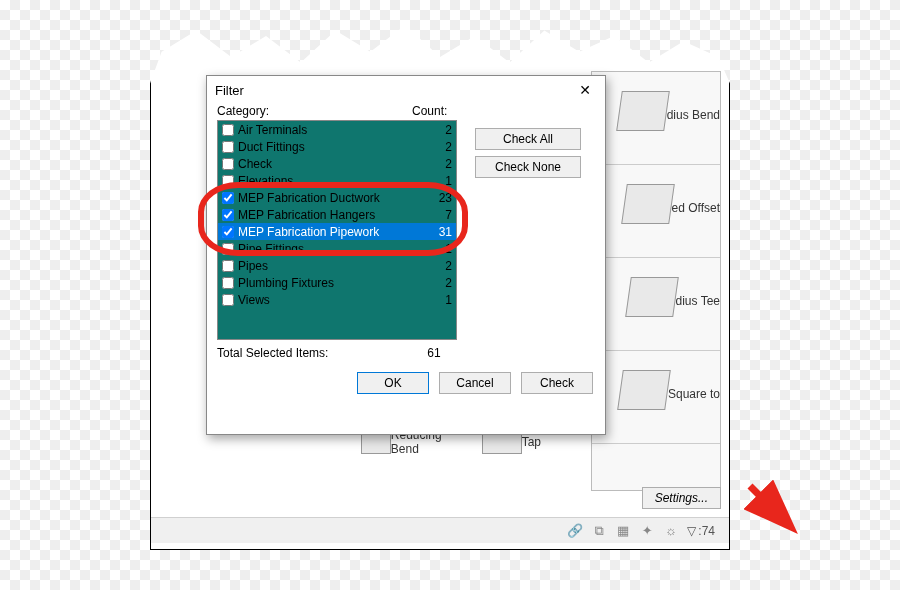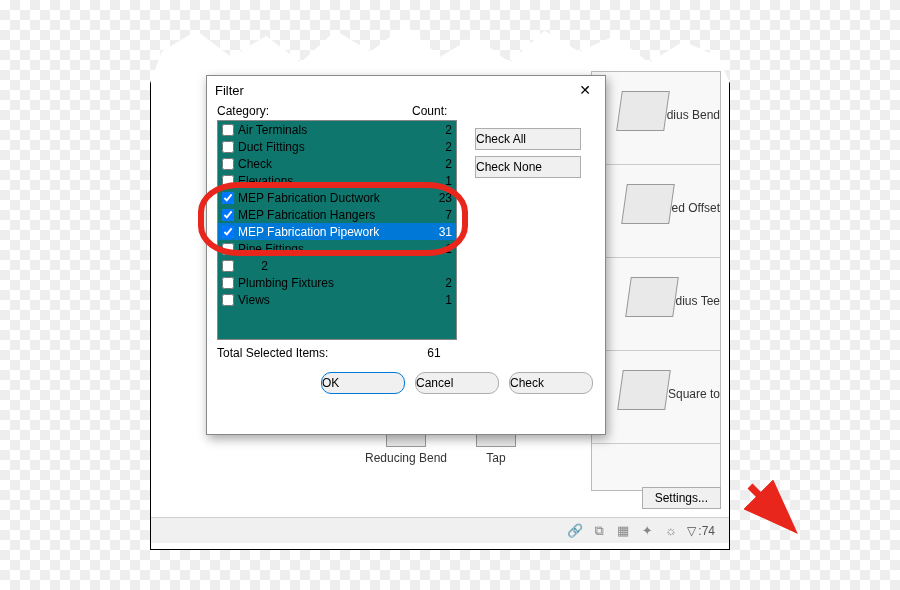--- a/index.html
+++ b/index.html
@@ -35,37 +35,37 @@
     border:1px solid #bbb; background:#f8f8f8; font-size:12px;
   }
   .lib-item { height:93px; border-bottom:1px solid #ccc; display:flex;
     align-items:center; justify-content:flex-end;
     padding-bottom:6px; color:#333; }
   .lib-thumb { width:48px; height:40px; background:#e9e9e9;
     border:1px solid #999; transform:skewX(-8deg); margin-bottom:8px;}
   .settings-btn {
     position:absolute; right:8px; bottom:40px;
     padding:3px 12px; font-size:12px; background:#f0f0f0;
-    border:1px solid #adadad; cursor:pointer;
+    border:1px solid #adadad; cursor:pointer;font-style:italic;
   }
   .statusbar {
     position:absolute; left:0; right:0; bottom:6px; height:26px;
     background:#f0f0f0; border-top:1px solid #d0d0d0;
     display:flex; align-items:center; justify-content:flex-end;
     padding:0 14px; font-size:12px; color:#555; gap:8px;
   }
   .statusbar .ic { width:16px; height:16px; display:inline-flex;
     align-items:center; justify-content:center; color:#888; font-size:13px; }
   .filter-badge { display:flex; align-items:center; gap:2px; }
   .bottom-row {
     position:absolute; left:210px; bottom:80px; right:10px;
     display:flex; gap:0; font-size:12px; color:#333;
   }
   .bottom-row .cell { width:90px; height:50px; display:flex;
-    flex-direction:column; align-items:center; justify-content:flex-end;
+    flex-direction:row; align-items:center; justify-content:flex-end;
     padding-bottom:4px; }
   .bottom-row .cell .th { width:40px; height:28px; background:#e9e9e9;
     border:1px solid #999; margin-bottom:4px; }
   
   .dialog {
     position:absolute; left:206px; top:75px;
     width:400px; height:360px;
     background:#fff; border:1px solid #888;
     box-shadow:2px 4px 10px rgba(0,0,0,.35);
     font-size:12px; color:#000;
@@ -80,28 +80,28 @@
   .listbox { border:1px solid #888; width:240px; height:220px;
     overflow:hidden; margin-top:2px; background:#0f766e;}
   .row { display:flex; align-items:center; height:17px;
     padding:0 4px; font-size:12px;}
   .row.sel { background:#0078d7; color:#fff; }
   .row input[type=checkbox]{ margin:0 4px 0 0; width:12px; height:12px;}
   .row .lbl { flex:1; white-space:nowrap; overflow:hidden; }
   .row .ct  { width:30px; text-align:right; }
   .side-btns { position:absolute; left:268px; top:52px;
     display:flex; flex-direction:column; gap:6px;}
-  .wbtn { width:106px; padding:3px 0; text-align:left;
+  .wbtn { width:106px; padding:3px 0; text-align:center;
     background:#f0f0f0; border:1px solid #adadad; cursor:pointer;}
   .total-row { display:flex; width:240px; margin-top:6px; }
   .total-row .tl { flex:1; }
   .total-row .tv { width:40px; text-align:center; padding-right:6px;}
   .btn-row { display:flex; justify-content:flex-end; gap:10px;
     margin-top:12px; padding-right:2px;}
-  .btn-row .wbtn { width:84px;border-radius:10px; }
+  .btn-row .wbtn { width:72px; }
   .btn-row .wbtn.primary { border:1px solid #0078d7; }
   
   .callout {
     position:absolute; left:198px; top:182px;
     width:270px; height:74px; border:6px solid #e8261c;
     border-radius:40px/30px; pointer-events:none;
   }
   
   .arrow {
     position:absolute; right:96px; bottom:50px;
@@ -205,20 +205,21 @@
           <span class="lbl">MEP Fabrication Pipework</span>
           <span class="ct">31</span>
         </div>
         <div class="row">
           <input type="checkbox" style="">
           <span class="lbl">Pipe Fittings</span>
           <span class="ct">1</span>
         </div>
         <div class="row">
           <input type="checkbox" style="">
+          <span class="lbl">Pipes</span>
           <span class="ct">2</span>
         </div>
         <div class="row">
           <input type="checkbox" style="">
           <span class="lbl">Plumbing Fixtures</span>
           <span class="ct">2</span>
         </div>
         <div class="row">
           <input type="checkbox" style="">
           <span class="lbl">Views</span>

